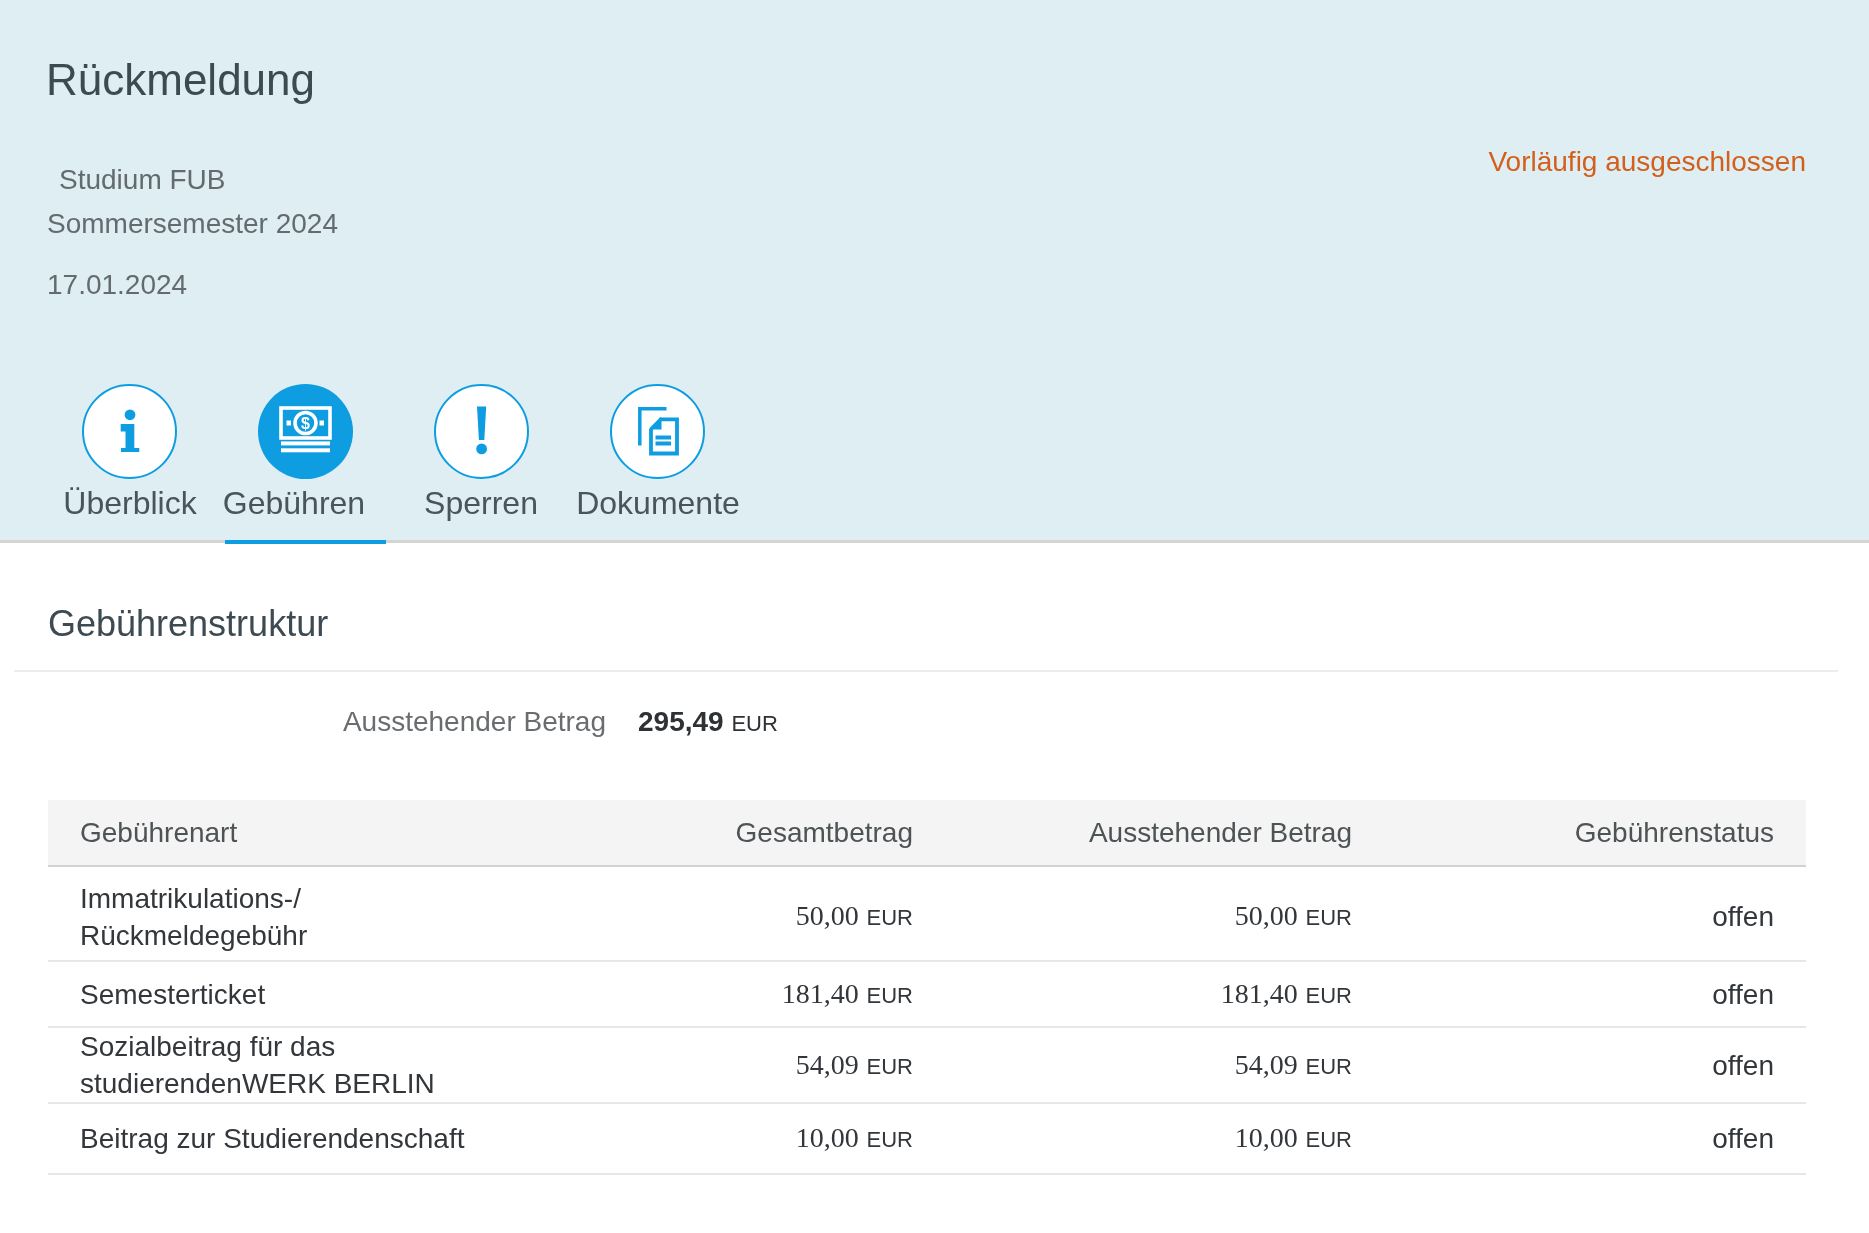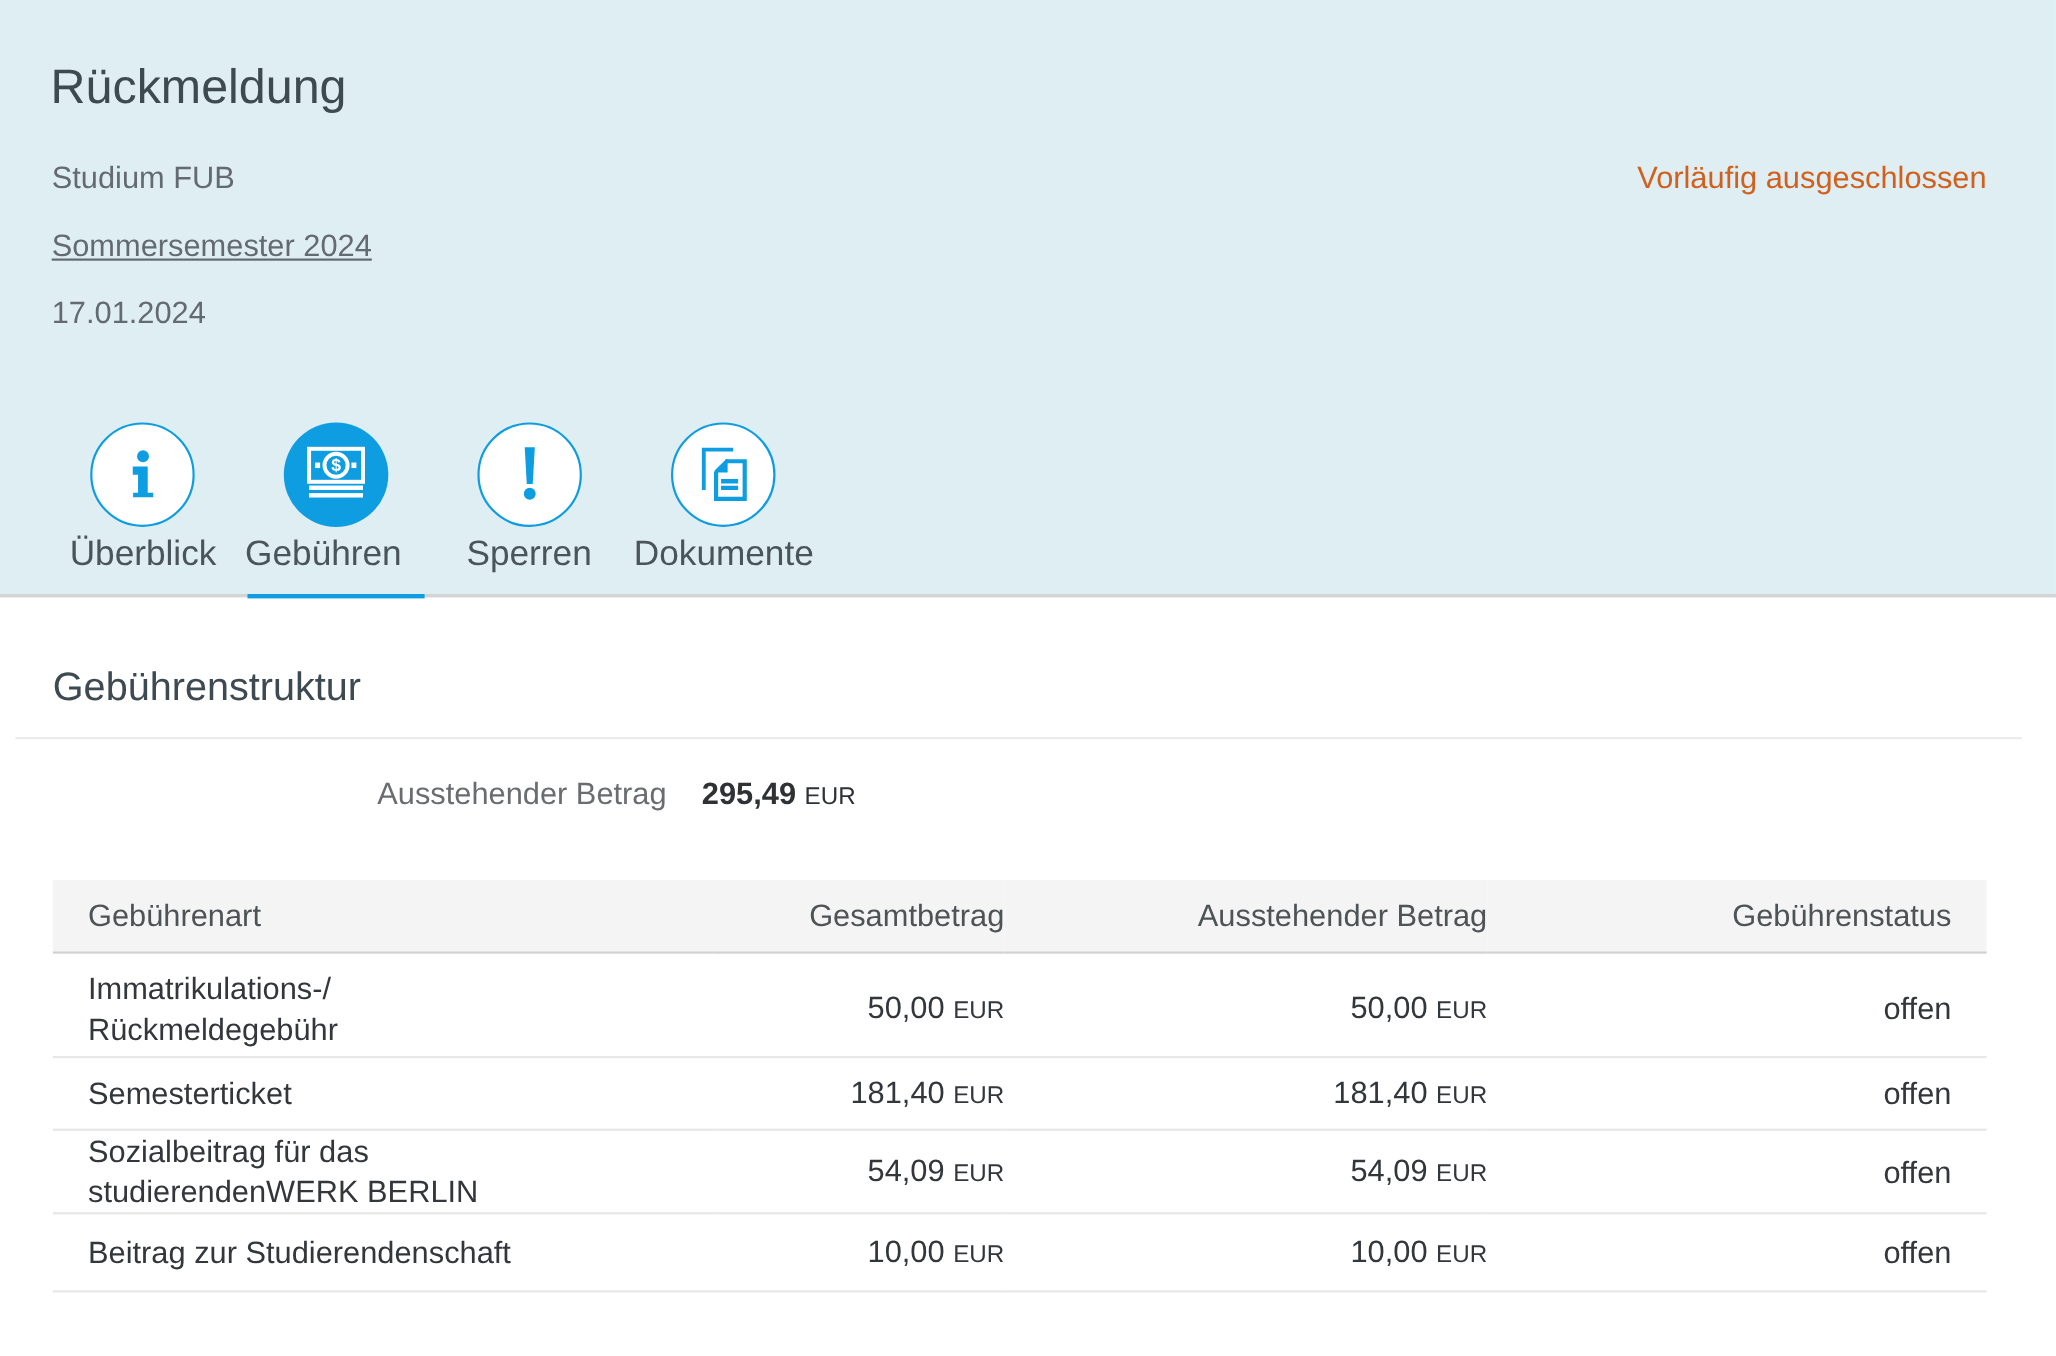--- a/index.html
+++ b/index.html
@@ -25,28 +25,28 @@
 
   table.fees { position:absolute; left:48px; top:800px; width:1758px; border-collapse:collapse; table-layout:fixed; }
   table.fees td, table.fees th { vertical-align:middle; font-weight:normal; }
   tr.hdr { background:#f4f4f4; height:66px; }
   tr.hdr td { border-bottom:2px solid #d2d2d2; color:#4e5356; font-size:28px; }
   tr.r1 td { padding-top:6px; }
   tr.row td { border-bottom:2px solid #e7e7e7; color:#33373b; font-size:28px; line-height:37px; }
   td.c1 { padding-left:32px; text-align:left; }
   td.c2, td.c3, td.c4 { text-align:right; white-space:nowrap; }
   td.c4 { padding-right:32px; color:#53575b; }
-  .amt { font-size:28px; }
+  .amt { font-size:28px;font-family:Liberation Serif, serif; }
 </style>
 </head>
 <body>
   <div class="header"></div>
   <div class="title">Rückmeldung</div>
-  <div class="sub" style="top:148px;">Studium FUB</div>
-  <div class="sub" style="top:210px;text-decoration:underline;">Sommersemester 2024</div>
+  <div class="sub" style="top:166px;margin-left:12px;">Studium FUB</div>
+  <div class="sub" style="top:210px;">Sommersemester 2024</div>
   <div class="sub" style="top:271px;">17.01.2024</div>
   <div class="orange">Vorläufig ausgeschlossen</div>
 
   <div class="circ" style="left:82px;"></div>
   <div class="circ sel" style="left:258px;"></div>
   <div class="circ" style="left:434px;"></div>
   <div class="circ" style="left:610px;"></div>
 
   <svg class="abs" style="left:82px; top:384px;" width="95" height="95" viewBox="0 0 95 95">
     <g fill="#0f9de1">

